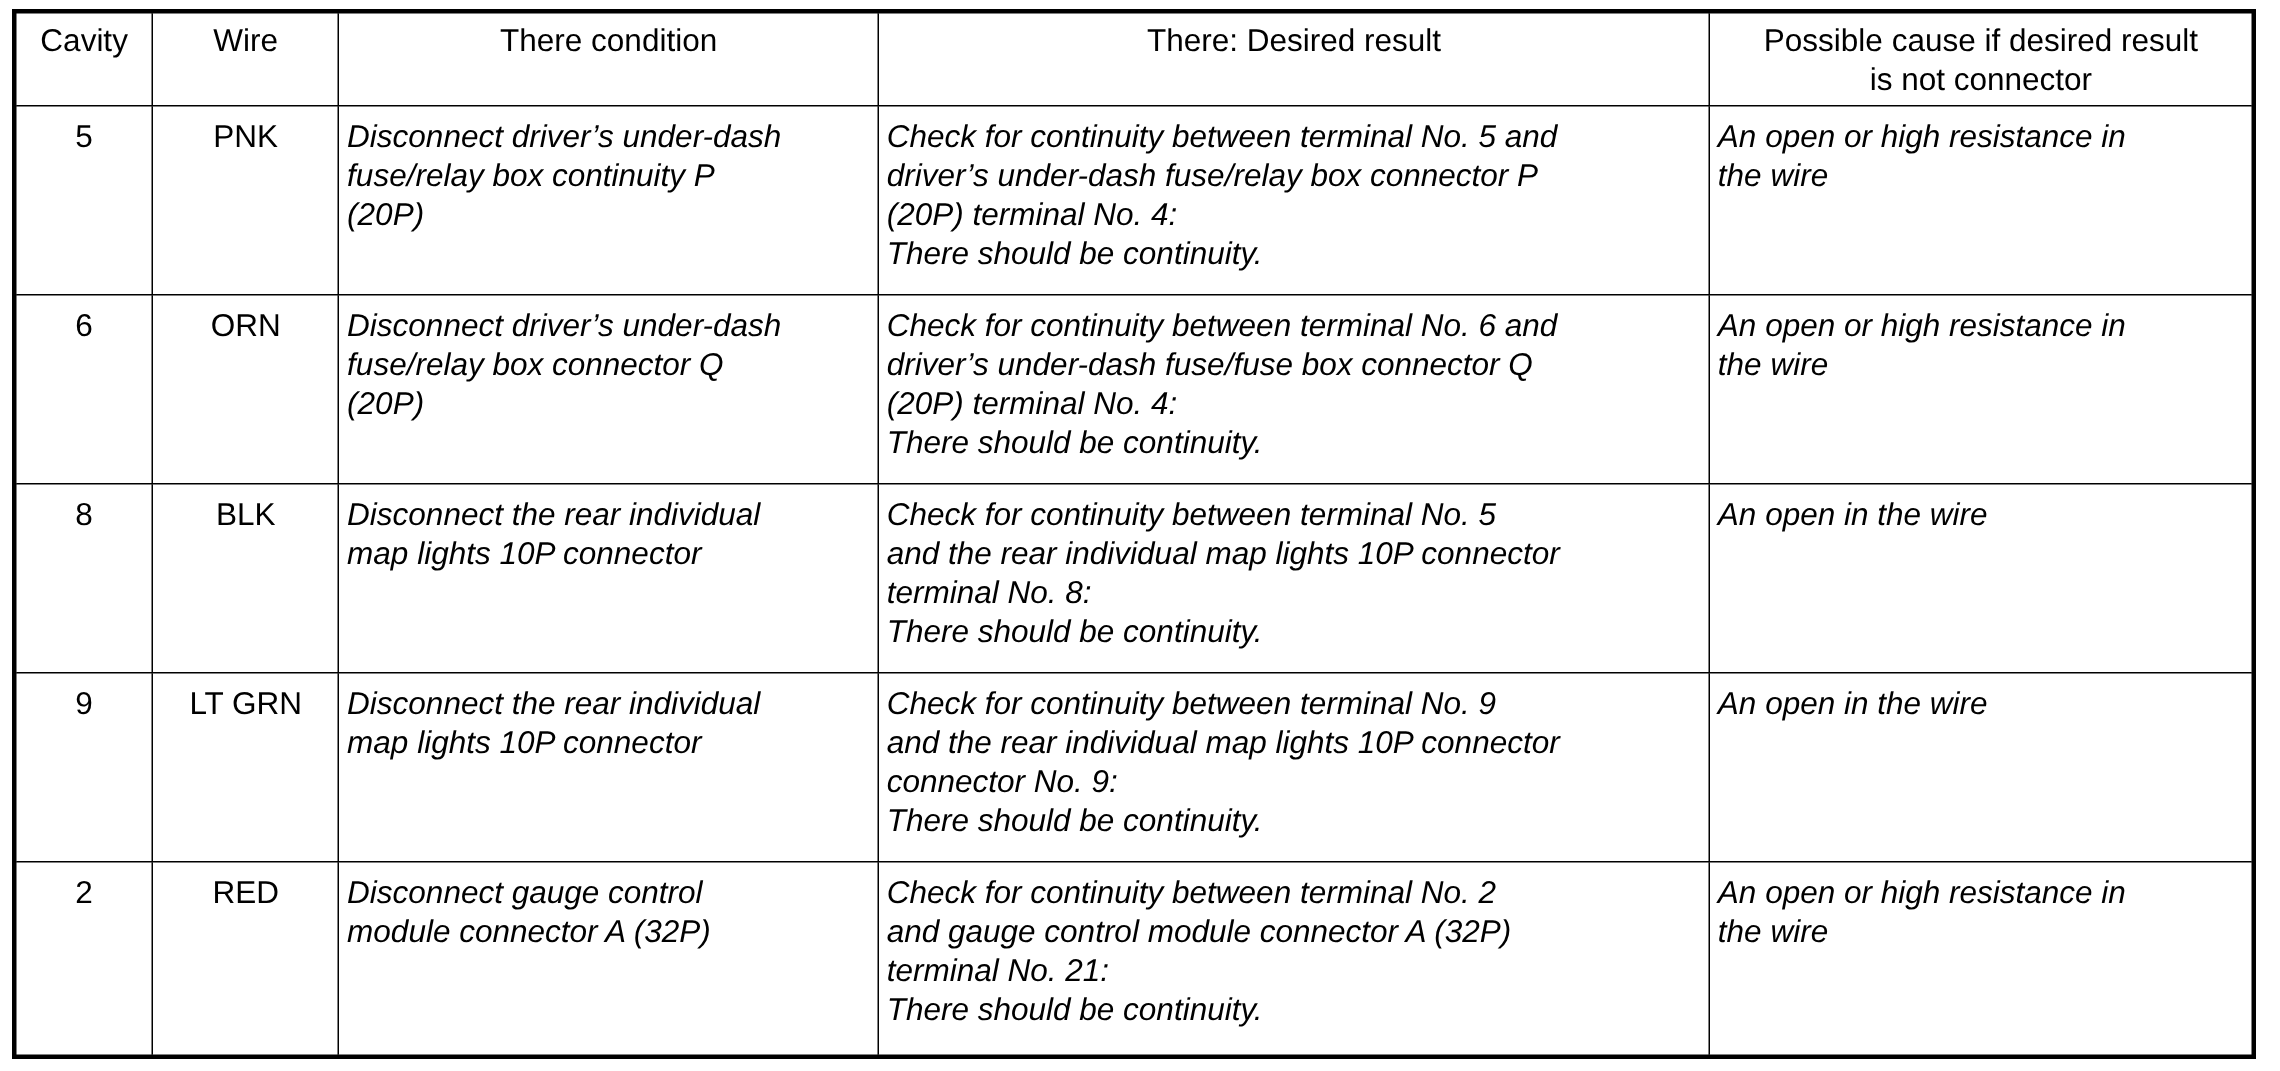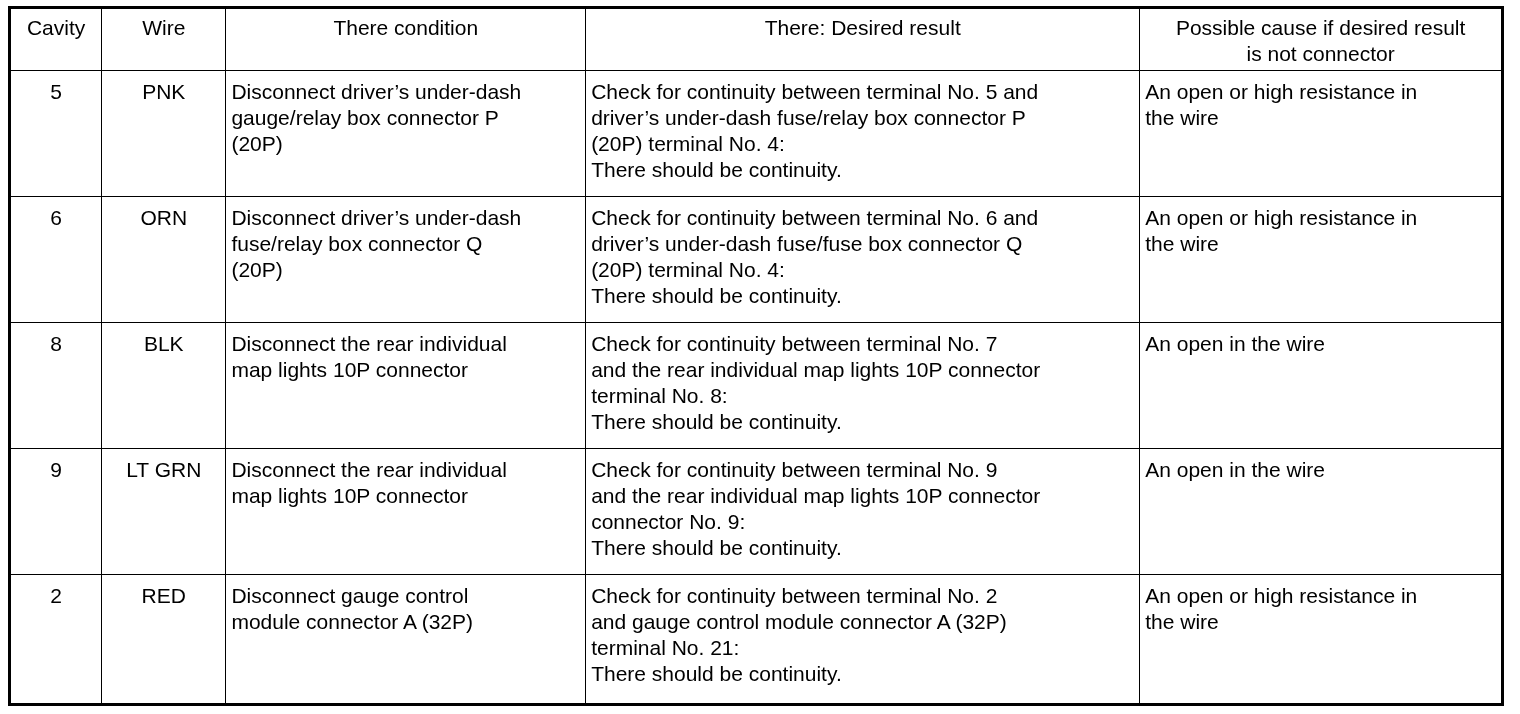--- a/index.html
+++ b/index.html
@@ -68,20 +68,21 @@
   td.cell-cavity,
   td.cell-wire {
     text-align: center;
     padding-top: 8px;
   }
   td.cell-cond,
   td.cell-test,
   td.cell-cause {
     text-align: left;
     padding: 8px 4px 6px 5px;
+    font-style: italic;
   }
   td.cell-cond .line,
   td.cell-test .line,
   td.cell-cause .line {
     display: block;
     white-space: pre;
   }
   tbody tr { height: 126px; }
   tbody tr.row-last { height: 130px; }
 </style>
@@ -116,21 +117,21 @@
           <span class="hdr-text">is not connector</span>
         </th>
       </tr>
     </thead>
     <tbody id="table-body">
     <tr>
           <td class="cell-cavity">5</td>
           <td class="cell-wire">PNK</td>
           <td class="cell-cond">
             <span class="line">Disconnect driver’s under-dash</span>
-            <span class="line">gauge/relay box connector P</span>
+            <span class="line">fuse/relay box continuity P</span>
             <span class="line">(20P)</span>
           </td>
           <td class="cell-test">
             <span class="line">Check for continuity between terminal No. 5 and</span>
             <span class="line">driver’s under-dash fuse/relay box connector P</span>
             <span class="line">(20P) terminal No. 4:</span>
             <span class="line">There should be continuity.</span>
           </td>
           <td class="cell-cause">
             <span class="line">An open or high resistance in</span>
@@ -157,21 +158,21 @@
           </td>
         </tr>
         <tr>
           <td class="cell-cavity">8</td>
           <td class="cell-wire">BLK</td>
           <td class="cell-cond">
             <span class="line">Disconnect the rear individual</span>
             <span class="line">map lights 10P connector</span>
           </td>
           <td class="cell-test">
-            <span class="line">Check for continuity between terminal No. 7</span>
+            <span class="line">Check for continuity between terminal No. 5</span>
             <span class="line">and the rear individual map lights 10P connector</span>
             <span class="line">terminal No. 8:</span>
             <span class="line">There should be continuity.</span>
           </td>
           <td class="cell-cause">
             <span class="line">An open in the wire</span>
           </td>
         </tr>
         <tr>
           <td class="cell-cavity">9</td>

